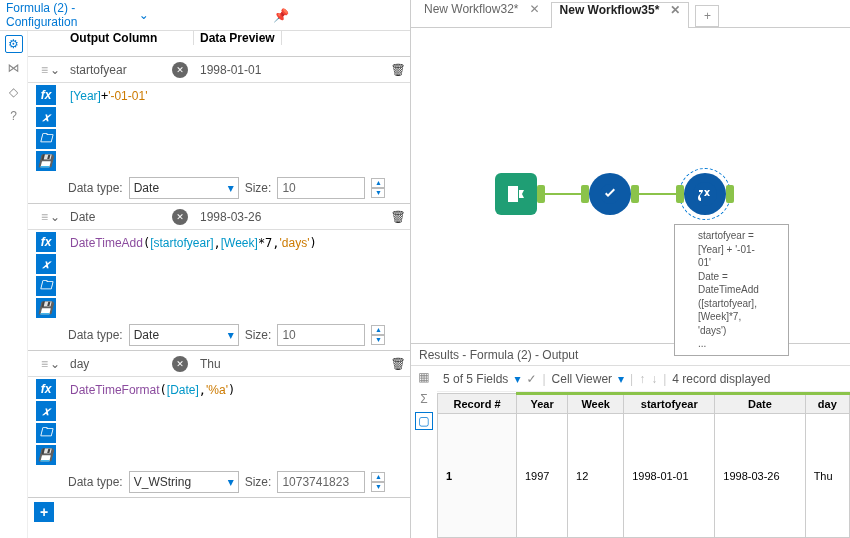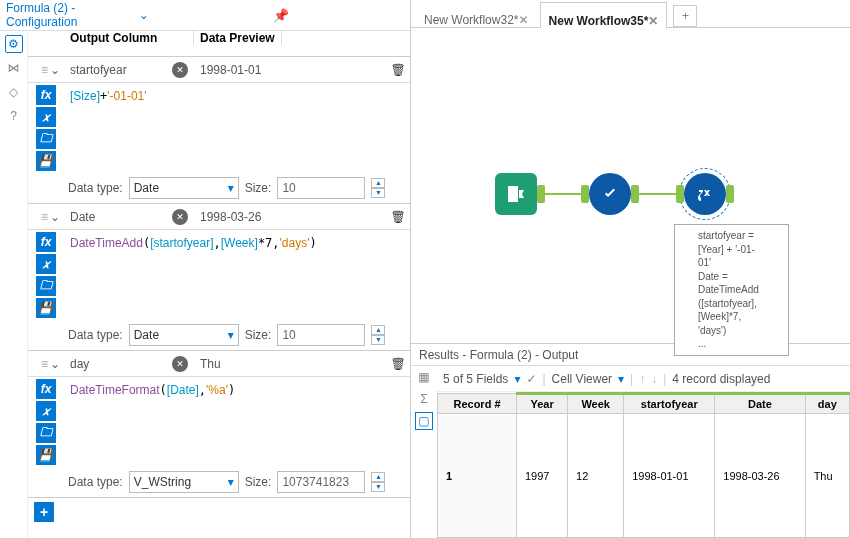--- a/index.html
+++ b/index.html
@@ -39,21 +39,21 @@
 .fb-footer{display:flex;align-items:center;height:30px;padding:0 6px 0 40px;gap:6px;color:#555}
 .dt-sel{border:1px solid #bbb;height:22px;min-width:110px;display:flex;align-items:center;justify-content:space-between;padding:0 4px;color:#333;cursor:pointer;background:#fff}
 .dt-sel .dd{color:#0078d4}
 .size-in{border:1px solid #bbb;height:22px;width:88px;padding:0 4px;color:#666;background:#fff}
 .spin{width:14px;display:flex;flex-direction:column}
 .spin div{height:10px;border:1px solid #bbb;font-size:7px;text-align:center;cursor:pointer;color:#0078d4;background:#fff}
 .add-row{padding:4px;background:#fff}
 .add-btn{width:20px;height:20px;background:#0078d4;color:#fff;display:flex;align-items:center;justify-content:center;cursor:pointer;margin-left:2px;font-size:14px;font-weight:bold}
 .right-panel{flex:1;display:flex;flex-direction:column}
 .tabs{height:28px;display:flex;align-items:flex-end;border-bottom:1px solid #ccc;padding-left:4px;gap:2px}
-.tab{height:26px;padding:0 8px;display:flex;align-items:flex-end;gap:0;color:#666;cursor:pointer;border:1px solid transparent;border-bottom:none}
+.tab{height:26px;padding:0 8px;display:flex;align-items:flex-start;gap:11px;color:#666;cursor:pointer;border:1px solid transparent;border-bottom:none}
 .tab.active{border-color:#ccc;background:#fff;color:#222;font-weight:600;position:relative;top:1px}
 .tab .x{color:#888;cursor:pointer}
 .add-tab{width:24px;height:22px;border:1px solid #ccc;display:flex;align-items:center;justify-content:center;color:#888;cursor:pointer;margin-left:4px}
 .canvas{flex:1;position:relative;background:#fff}
 .node{position:absolute;width:42px;height:42px;border-radius:50%;display:flex;align-items:center;justify-content:center}
 .node.input{background:#1f9e74;left:497px;top:145px;border-radius:6px}
 .node svg{width:24px;height:24px}
 .node.select{background:#0c5aa6;left:589px;top:145px}
 .node.formula{background:#0c5aa6;left:684px;top:145px;outline:1px dashed #0078d4;outline-offset:4px}
 .nub{position:absolute;width:8px;height:18px;background:#8bc34a;border-radius:2px}
@@ -113,21 +113,21 @@
     <div class="fb-preview">1998-01-01</div>
     <div class="fb-trash">🗑</div>
   </div>
   <div class="fb-body">
     <div class="side-tools">
       <div class="side-btn fx">fx</div>
       <div class="side-btn xx">𝑥</div>
       <div class="side-btn folder">🗀</div>
       <div class="side-btn save">💾</div>
     </div>
-    <div class="expr-area"><span class="tok-field">[Size]</span>+<span class="tok-str">'-01-01'</span></div>
+    <div class="expr-area"><span class="tok-field">[Year]</span>+<span class="tok-str">'-01-01'</span></div>
   </div>
   <div class="fb-footer">
     <span>Data type:</span>
     <div class="dt-sel">
                 <span>Date</span>
                 <span class="dd">▾</span>
               </div>
     <span>Size:</span>
     <input class="size-in" value="10" style="">
     <div class="spin">

